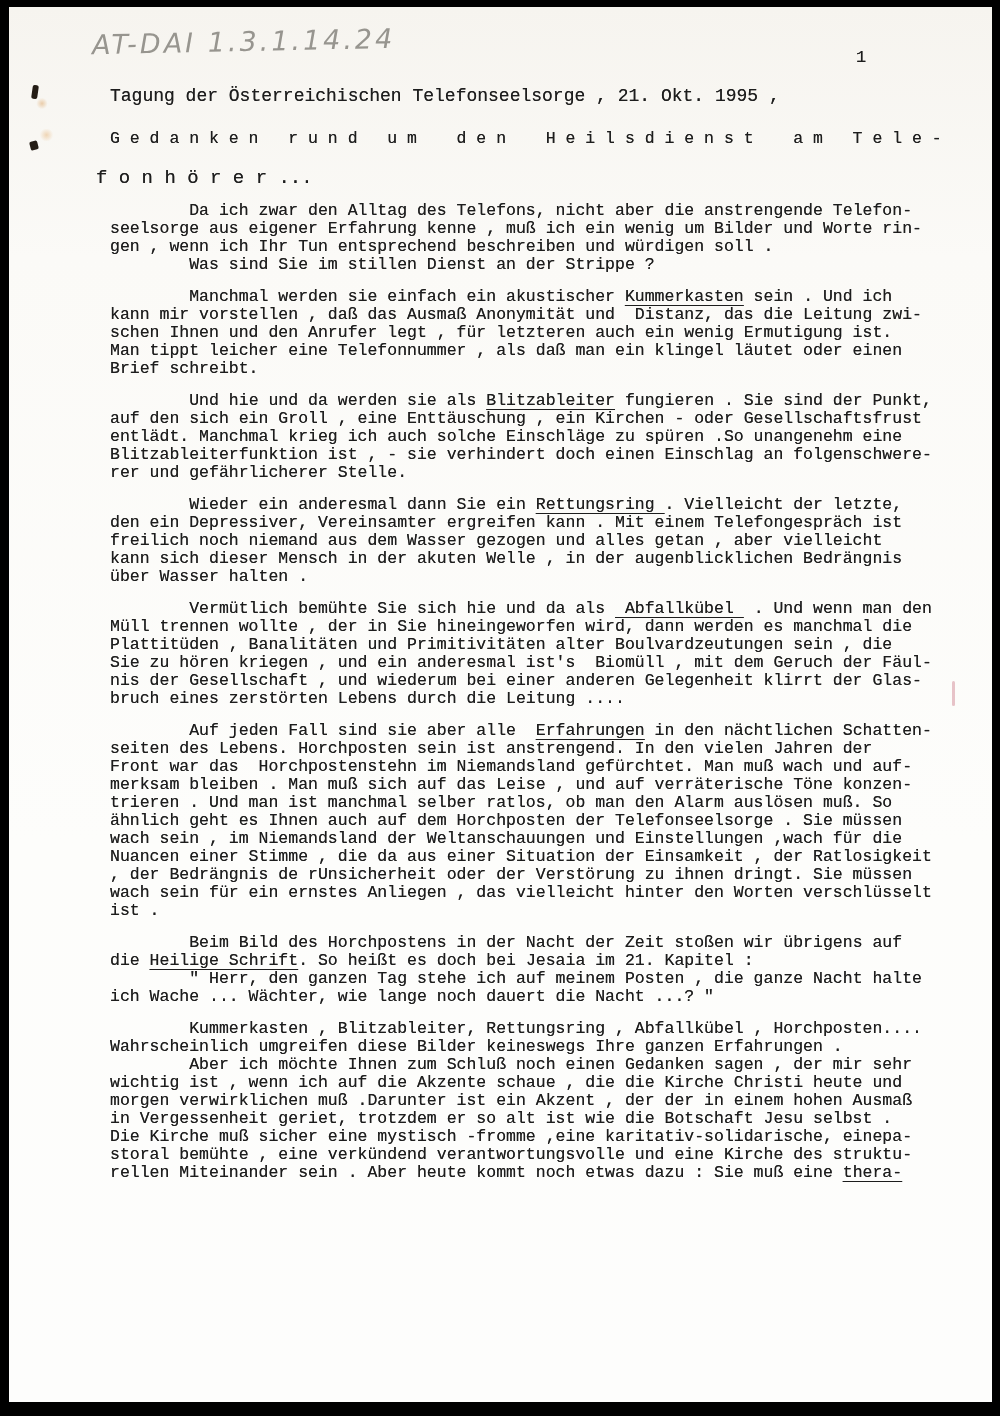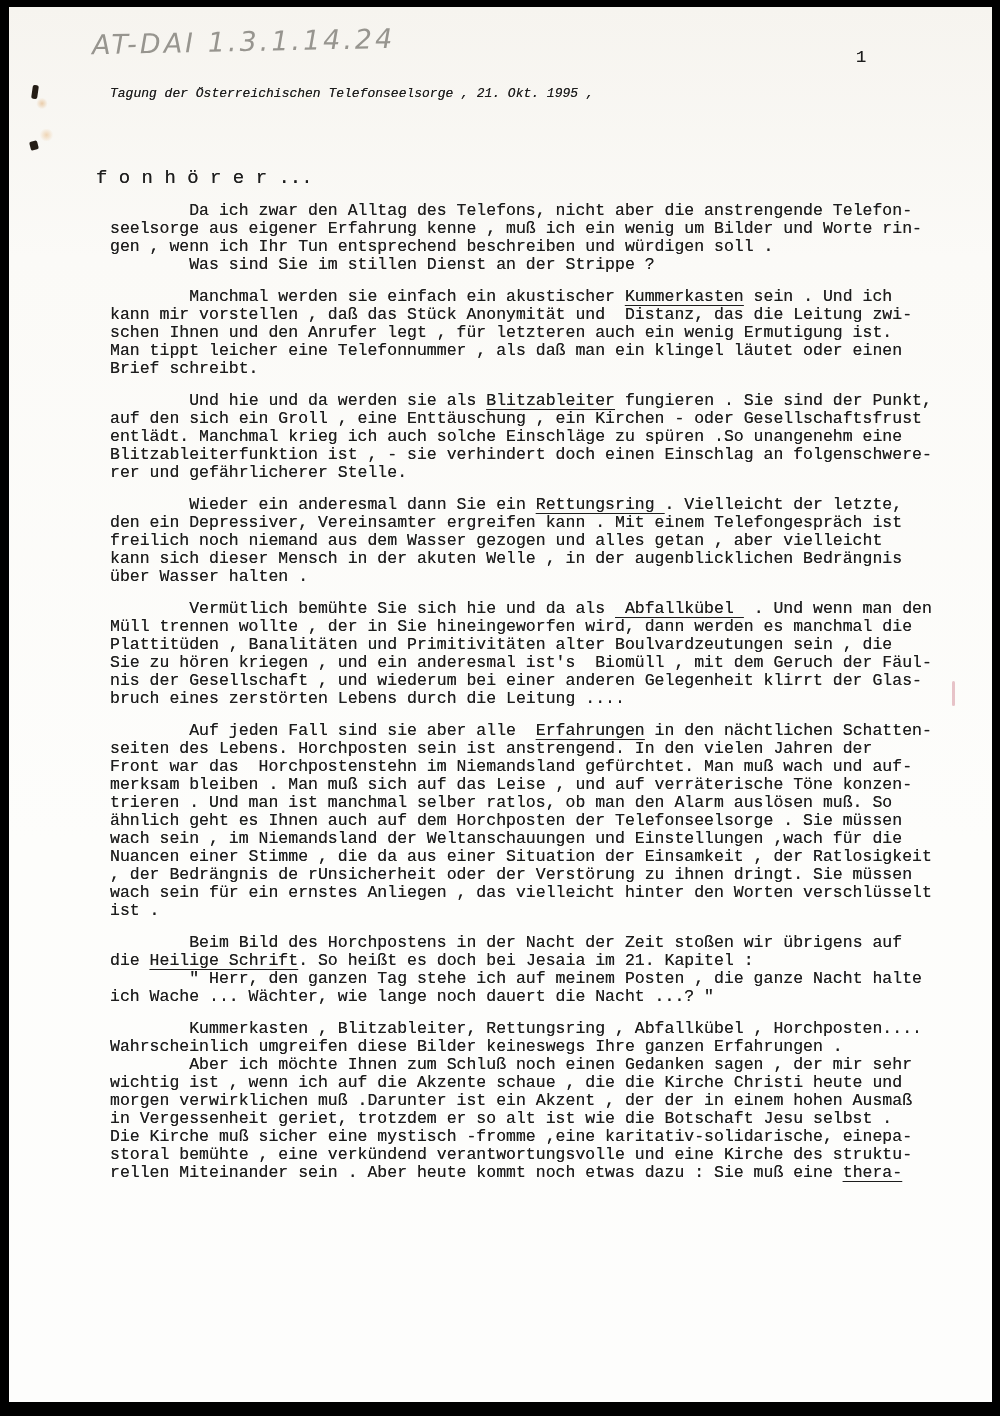--- a/index.html
+++ b/index.html
@@ -5,21 +5,21 @@
   html,body{margin:0;padding:0;background:#111;}
   .stage{position:relative;width:1000px;height:1416px;background:#000;overflow:hidden;}
   .paper{position:absolute;left:9px;top:7px;width:983px;height:1395px;
          background:linear-gradient(180deg,#f6f4ef 0%,#fbfaf7 18%,#fdfdfb 60%,#fdfdfc 100%);}
   .typew{font-family:"Liberation Mono","DejaVu Sans Mono",monospace;color:#1d1d1d;
          text-shadow:0 0 0.6px rgba(25,25,25,0.75);}
   .note{position:absolute;left:92px;top:26px;font-family:"DejaVu Sans",sans-serif;
         font-style:italic;font-size:27px;color:#97958f;letter-spacing:3px;
         transform:rotate(-1.2deg);white-space:pre;}
   .pagenum{position:absolute;left:856px;top:48px;font-size:17px;}
-  .meta-line{position:absolute;left:110px;top:86px;font-size:13px;white-space:pre;font-style:italic;}
+  .meta-line{position:absolute;left:110px;top:86px;font-size:18px;white-space:pre;}
   .title1{position:absolute;left:110px;top:129px;font-size:16.5px;white-space:pre;}
   .title2{position:absolute;left:96px;top:167px;font-size:19px;white-space:pre;}
   .body-text{position:absolute;left:110px;top:202px;width:856px;
              font-size:16.5px;line-height:18px;}
   .para{white-space:pre-wrap;margin:0 0 14px 0;}
   .u{text-decoration:underline;text-underline-offset:3.5px;text-decoration-thickness:1.4px;}
   .artifact{position:absolute;}
   .speck-a{left:32px;top:85px;width:6px;height:14px;background:#241c15;border-radius:2px;transform:rotate(8deg);}
   .speck-a-smudge{left:36px;top:98px;width:12px;height:11px;
         background:radial-gradient(circle,rgba(222,170,110,0.55),rgba(222,170,110,0) 70%);}
@@ -36,29 +36,30 @@
 
   <div class="artifact speck-a-smudge"></div>
   <div class="artifact speck-a"></div>
   <div class="artifact speck-b-smudge"></div>
   <div class="artifact speck-b"></div>
   <div class="artifact pink-streak"></div>
 
   <div class="note">AT-DAI 1.3.1.14.24</div>
   <div class="typew pagenum">1</div>
   <div class="typew meta-line">Tagung der Österreichischen Telefonseelsorge , 21. Okt. 1995 ,</div>
+  <div class="typew title1">G e d a n k e n   r u n d   u m    d e n    H e i l s d i e n s t    a m   T e l e -</div>
   <div class="typew title2">f o n h ö r e r ...</div>
 
   <div class="typew body-text">
       <div class="para"><span>        Da ich zwar den Alltag des Telefons, nicht aber die anstrengende Telefon-
 seelsorge aus eigener Erfahrung kenne , muß ich ein wenig um Bilder und Worte rin-
 gen , wenn ich Ihr Tun entsprechend beschreiben und würdigen soll .
         Was sind Sie im stillen Dienst an der Strippe ?</span></div>
       <div class="para"><span>        Manchmal werden sie einfach ein akustischer </span><span class="u">Kummerkasten</span><span> sein . Und ich
-kann mir vorstellen , daß das Stück Anonymität und  Distanz, das die Leitung zwi-
+kann mir vorstellen , daß das Ausmaß Anonymität und  Distanz, das die Leitung zwi-
 schen Ihnen und den Anrufer legt , für letzteren auch ein wenig Ermutigung ist.
 Man tippt leicher eine Telefonnummer , als daß man ein klingel läutet oder einen
 Brief schreibt.</span></div>
       <div class="para"><span>        Und hie und da werden sie als </span><span class="u">Blitzableiter</span><span> fungieren . Sie sind der Punkt,
 auf den sich ein Groll , eine Enttäuschung , ein Kirchen - oder Gesellschaftsfrust
 entlädt. Manchmal krieg ich auch solche Einschläge zu spüren .So unangenehm eine
 Blitzableiterfunktion ist , - sie verhindert doch einen Einschlag an folgenschwere-
 rer und gefährlicherer Stelle.</span></div>
       <div class="para"><span>        Wieder ein anderesmal dann Sie ein </span><span class="u">Rettungsring </span><span>. Vielleicht der letzte,
 den ein Depressiver, Vereinsamter ergreifen kann . Mit einem Telefongespräch ist

